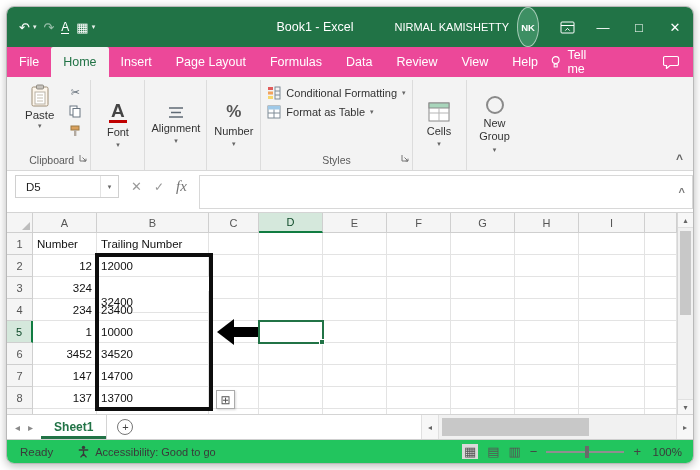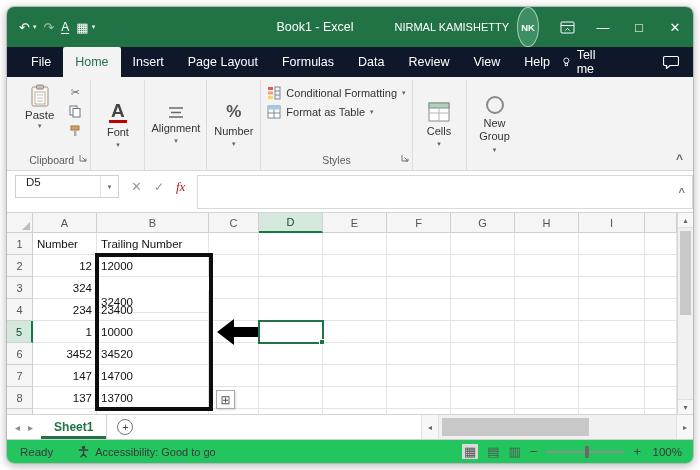--- a/index.html
+++ b/index.html
@@ -10,21 +10,21 @@
 .qat{display:flex;align-items:center;gap:7px;padding-left:12px;font-size:13px;}
 .qat .dim{opacity:.55;}
 .qat .mini{font-size:7px;opacity:.9;margin-left:-4px;}
 .uline{font-size:12px;border-bottom:1.5px solid #fff;line-height:1;}
 .tb-title{position:absolute;left:308px;transform:translateX(-50%);font-size:12.5px;white-space:nowrap;}
 .tb-right{margin-left:auto;display:flex;align-items:center;height:100%;}
 .user{display:flex;align-items:center;gap:8px;font-size:11px;margin-right:10px;white-space:nowrap;}
 .avatar{width:22px;height:40px;border-radius:50%;background:#3d8f63;border:1px solid rgba(255,255,255,.55);display:flex;align-items:center;justify-content:center;font-size:9.5px;font-weight:bold;}
 .winbtn{width:36px;height:100%;display:flex;align-items:center;justify-content:center;font-size:13px;}
 
-.tabrow{flex:0 0 30px;background:#0f172a;display:flex;align-items:stretch;color:#fff;padding-left:12px;}
+.tabrow{flex:0 0 30px;background:#ec4899;display:flex;align-items:stretch;color:#fff;}
 .rtab{padding:0 12px;display:flex;align-items:center;font-size:12.5px;white-space:nowrap;}
 .rtab.active{background:#f3f3f3;color:#217346;border-radius:2px 2px 0 0;}
 .tellme{margin-left:auto;display:flex;align-items:center;gap:6px;font-size:12.5px;margin-right:58px;}
 .commentbtn{display:flex;align-items:center;margin-right:14px;}
 
 .ribbon{flex:0 0 94px;background:#f3f3f3;border-bottom:1px solid #d8d8d8;display:flex;position:relative;padding:3px 4px 0 6px;}
 .group{display:flex;flex-direction:column;position:relative;padding:2px 6px 0 6px;border-right:1px solid #dcdcdc;}
 .group-label{font-size:10.5px;color:#5a5a5a;text-align:center;padding:2px 0 4px;margin-top:auto;display:flex;align-items:center;justify-content:center;gap:5px;}
 .clip-body{display:flex;gap:6px;}
 .paste-btn{display:flex;flex-direction:column;align-items:center;gap:1px;font-size:11.5px;color:#333;padding:2px 6px;}
@@ -37,27 +37,27 @@
 .styles-body{display:flex;flex-direction:column;justify-content:flex-start;gap:2px;padding-top:2px;}
 .styles-row{display:flex;align-items:center;gap:5px;font-size:11px;color:#333;height:17px;white-space:nowrap;}
 .st-ic{display:flex;align-items:center;}
 .st-cr{font-size:7px;color:#666;}
 .launcher{position:absolute;right:3px;bottom:4px;}
 .ngroup-circle{width:18px;height:18px;border:2px solid #8a8a8a;border-radius:50%;}
 .wrap-label{text-align:center;line-height:1.2;}
 .rib-collapse{position:absolute;right:10px;bottom:4px;color:#666;font-size:12px;font-weight:bold;}
 
 .formularow{flex:0 0 42px;background:#fff;display:flex;align-items:flex-start;padding:4px 0 0 8px;border-bottom:1px solid #d4d4d4;}
-.namebox{width:104px;height:23px;border:1px solid #d0d0d0;background:#fff;display:flex;font-size:11.5px;color:#222;}
+.namebox{width:104px;height:23px;border:1px solid #d0d0d0;background:#fff;display:flex;align-items:center;font-size:11.5px;color:#222;}
 .namebox .val{padding-left:10px;flex:1;}
 .namebox .nb-caret{width:18px;height:100%;display:flex;align-items:center;justify-content:center;font-size:7px;color:#666;border-left:1px solid #e3e3e3;}
 .fxbtns{display:flex;align-items:center;gap:12px;padding:0 12px;height:23px;}
 .fx-x{color:#999;font-size:13px;}
 .fx-ok{color:#999;font-size:12px;}
-.fx-fx{font-family:"Liberation Serif",serif;font-style:italic;font-size:13px;color:#b91c1c;}
+.fx-fx{font-family:"Liberation Serif",serif;font-style:italic;font-size:15px;color:#737373;}
 .formula-input{flex:1;height:34px;border:1px solid #d8d8d8;background:#fff;margin-right:0;position:relative;}
 .fb-collapse{position:absolute;right:7px;top:10px;color:#777;font-size:11px;font-weight:bold;}
 
 .gridwrap{flex:1 1 auto;position:relative;background:#fff;overflow:hidden;}
 .hdr-row{display:flex;height:20px;}
 .ghead{height:20px;background:#f5f5f5;border-right:1px solid #cfcfcf;border-bottom:1px solid #cfcfcf;display:flex;align-items:center;justify-content:center;font-size:11px;color:#555;flex:0 0 auto;}
 .ghead.corner{position:relative;}
 .ghead.corner::after{content:"";position:absolute;right:2px;bottom:2px;border-left:8px solid transparent;border-bottom:8px solid #bdbdbd;}
 .selhdr{background:#d5e8dc;border-bottom:2px solid #107c41;color:#0e4a29;}
 .grow{display:flex;height:22px;}

